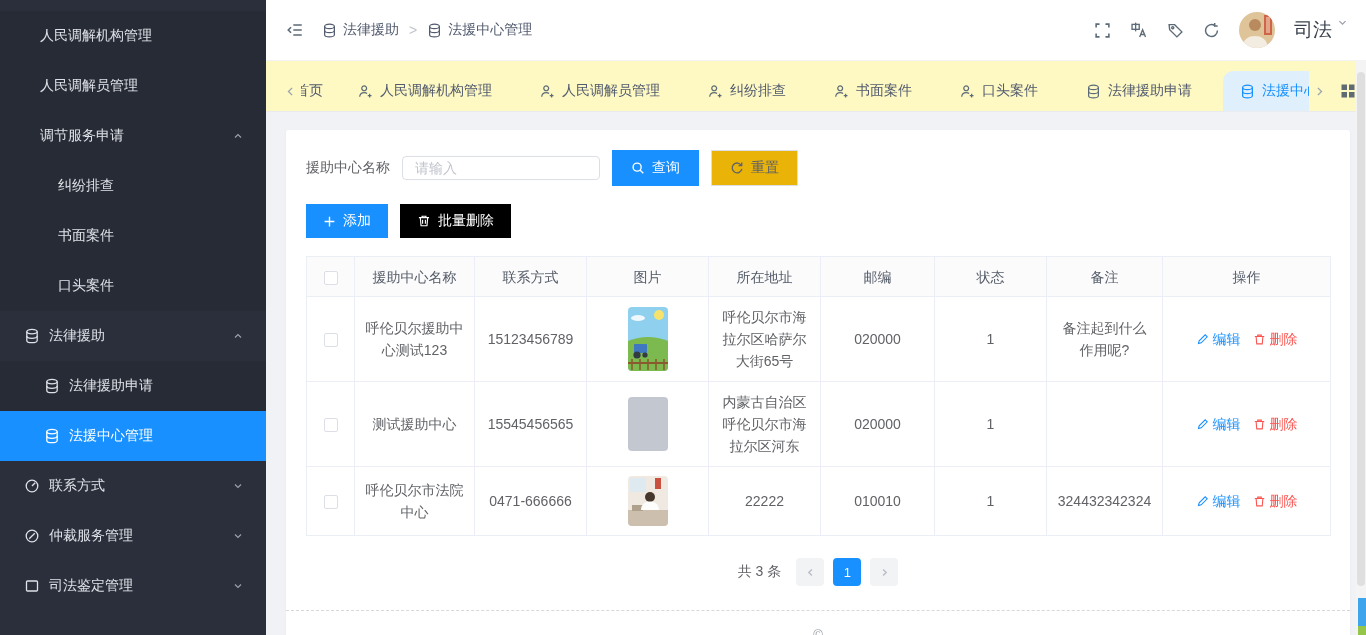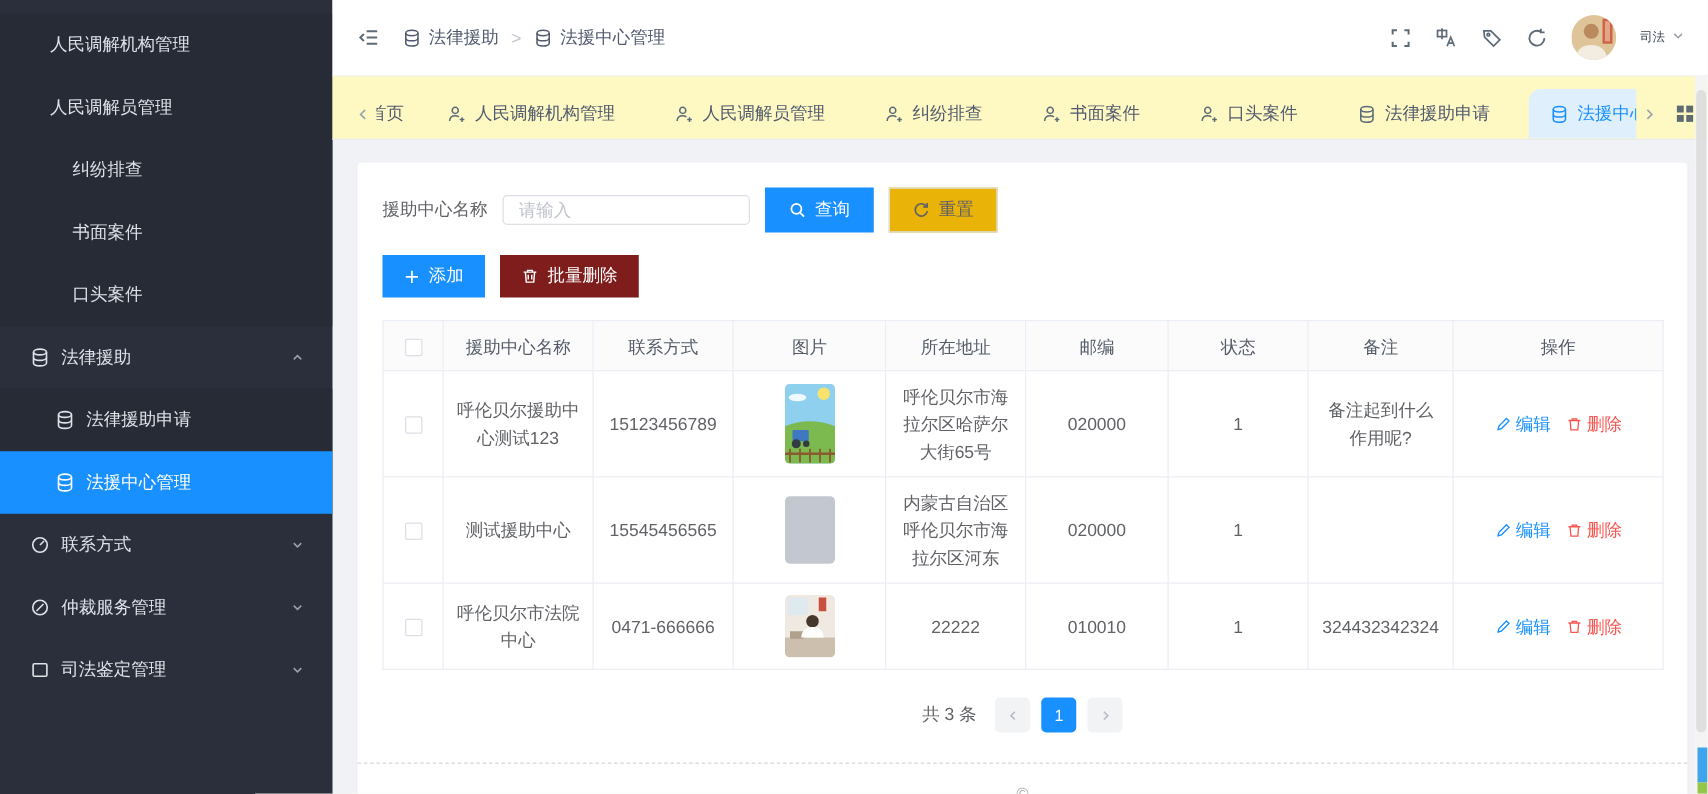--- a/index.html
+++ b/index.html
@@ -24,21 +24,21 @@
 
   
   .topbar{height:60px;background:#fff;display:flex;align-items:center;padding:0 18px 0 20px;flex:none}
   .crumb-fold{display:inline-flex;color:#5c6b77;margin-right:18px;cursor:pointer}
   .breadcrumb{display:flex;align-items:center;gap:8px;color:#515a6e}
   .bc-item{display:flex;align-items:center;gap:6px}
   .bc-sep{color:#c0c4cc;margin:0 2px}
   .topbar-right{margin-left:auto;display:flex;align-items:center;gap:19px}
   .tb-icon{display:inline-flex;color:#5c6b77;cursor:pointer}
   .avatar{width:36px;height:36px;border-radius:50%;overflow:hidden;flex:none;cursor:pointer}
-  .userbox{display:flex;align-items:flex-start;gap:5px;color:#3b4350;font-size:10px;cursor:pointer}
+  .userbox{display:flex;align-items:flex-start;gap:5px;color:#3b4350;font-size:19px;cursor:pointer}
   .userbox .chev{color:#9aa0ac}
 
   
   .tabbar{height:52px;background:#fef9c3;border-top:1px solid #f2f3f5;border-bottom:1px solid #e9ebef;
           display:flex;align-items:flex-end;padding:0 10px 0 14px;flex:none;overflow:hidden}
   .tab-nav{display:inline-flex;align-items:center;height:40px;color:#9aa3ad;margin:0 4px;flex:none;cursor:pointer}
   .tab-strip{display:flex;align-items:flex-end;overflow:hidden;flex:1;min-width:0}
   .tab{height:40px;display:inline-flex;align-items:center;gap:7px;padding:0 17px;color:#515a6e;
        white-space:nowrap;flex:none;cursor:pointer;margin-right:14px}
   .tab .t-icon{display:inline-flex;color:#5c6b77}
@@ -54,21 +54,21 @@
   .search-row{display:flex;align-items:center;margin-bottom:18px}
   .search-label{margin-right:12px;color:#606266}
   .search-input{width:198px;height:24px;border:1px solid #dcdfe6;border-radius:4px;padding:0 12px;
                 font:inherit;color:#606266;outline:none}
   .search-input::placeholder{color:#c0c4cc}
   .btn{height:36px;display:inline-flex;align-items:center;gap:7px;border-radius:0;padding:0 18px;
        font-size:14px;cursor:pointer;border:1px solid transparent}
   .btn .b-icon{display:inline-flex}
   .btn-primary{background:#1890ff;color:#fff}
   .btn-plain{background:#eab308;border-color:#dcdfe6;color:#606266}
-  .btn-danger{background:#7f1d1d;color:#fff}
+  .btn-danger{background:#000000;color:#fff}
   .btn-query{margin-left:12px}
   .btn-reset{margin-left:12px}
   .toolbar{display:flex;gap:12px;margin-bottom:18px}
   .btn-sm{height:34px;padding:0 16px}
 
   
   table.grid{border-collapse:collapse;width:1024px;table-layout:fixed;color:#606266}
   table.grid th,table.grid td{border:1px solid #ebeef5;text-align:center;vertical-align:middle;
        padding:9px 10px;line-height:22px;font-weight:400}
   table.grid th{background:#fbfbfc;color:#555c68;height:40px;padding:6px 10px}
@@ -103,20 +103,28 @@
 <body>
 
 <div class="app">
 
   <aside class="sidebar">
     <div class="menu-item lv2">
       <span class="mi-label">人民调解机构管理</span>
     </div>
     <div class="menu-item lv2">
       <span class="mi-label">人民调解员管理</span>
+    </div>
+    <div class="menu-item lv2">
+      <span class="mi-label">调节服务申请</span>
+      <span class="mi-arrow">
+        <svg width="12" height="12" viewBox="0 0 16 16" fill="none" stroke="currentColor" stroke-width="1.6">
+            <path d="M4 10l4-4 4 4"></path>
+          </svg>
+      </span>
     </div>
     <div class="menu-item lv3">
       <span class="mi-label">纠纷排查</span>
     </div>
     <div class="menu-item lv3">
       <span class="mi-label">书面案件</span>
     </div>
     <div class="menu-item lv3">
       <span class="mi-label">口头案件</span>
     </div>

